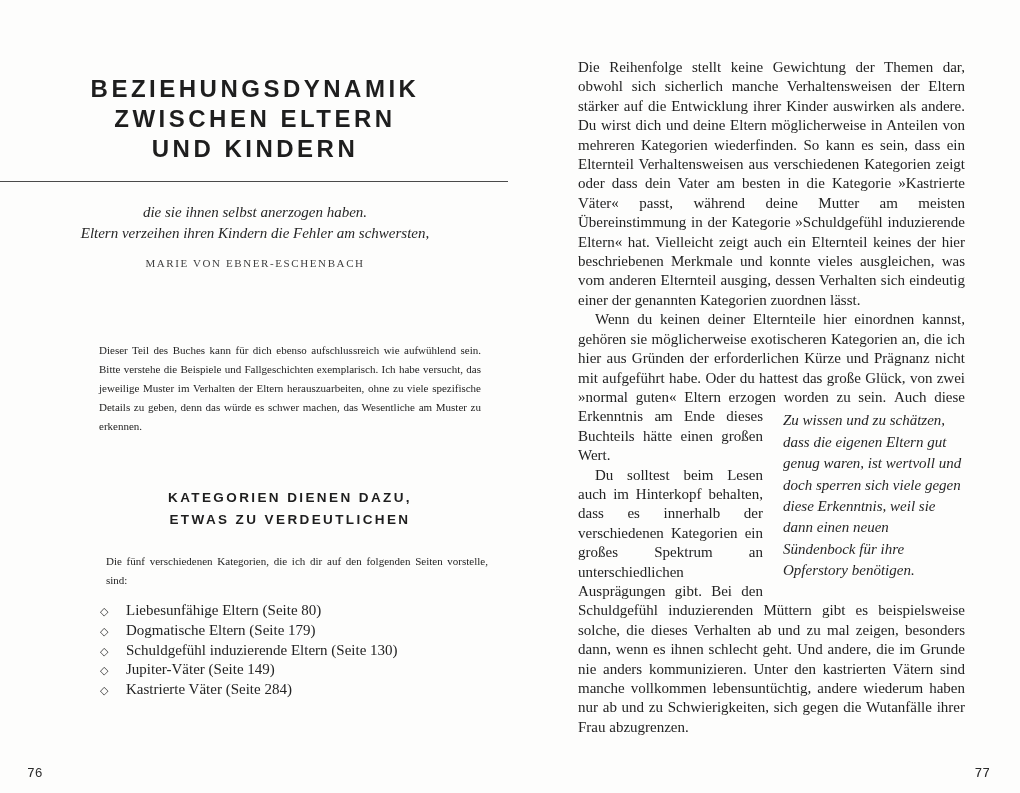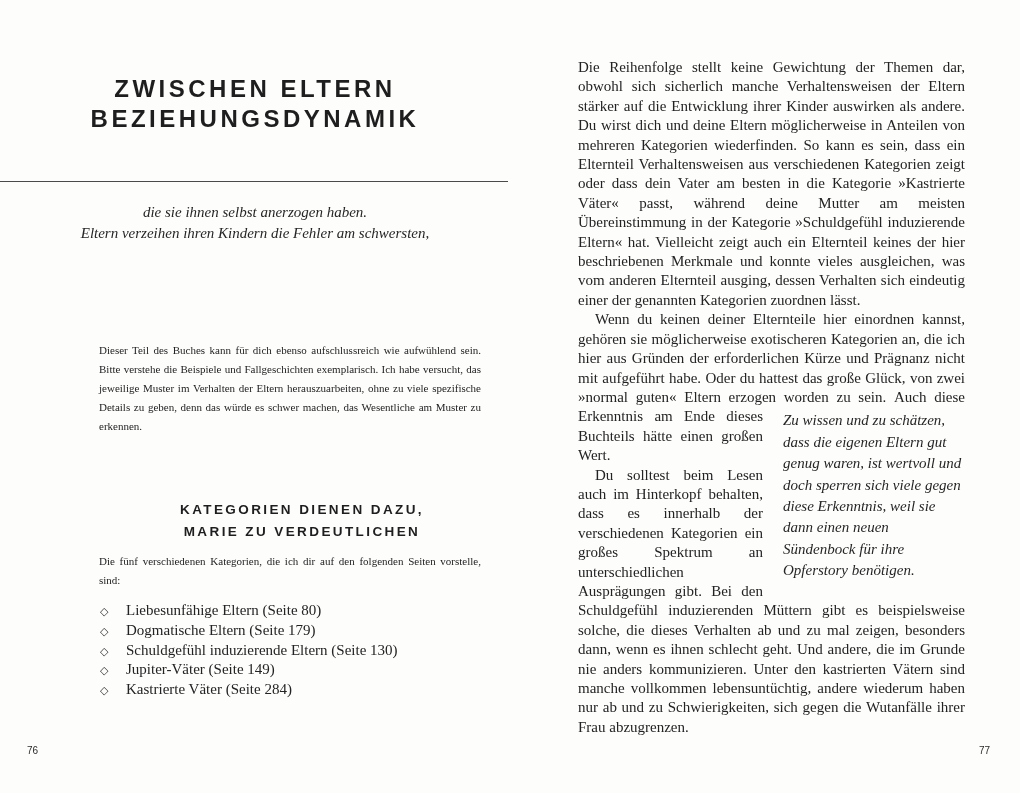--- a/index.html
+++ b/index.html
@@ -42,21 +42,21 @@
     text-align:justify; hyphens:auto; -webkit-hyphens:auto;
   }
   .intro-par { top:330px; }
   .subheading {
     position:absolute; top:487px; left:99px; width:382px;
     text-align:center;
     font-family:"Liberation Sans", sans-serif;
     font-weight:700; font-size:13.5px; line-height:22px;
     letter-spacing:2.4px; color:#1e1e1e;
   }
-  .list-intro { top:541px; }
+  .list-intro { top:541px;margin-left:7px; }
   .cat-list {
     position:absolute; top:601px; left:99px; width:382px;
     list-style:none; margin:0; padding:0;
   }
   .cat-list li {
     position:relative; padding-left:27px;
     font-size:15px; line-height:19.8px;
   }
   .bullet {
     position:absolute; left:1px; top:1px;
@@ -74,51 +74,53 @@
   .indent { text-indent:17px; }
   .pullquote {
     display:block; float:right; width:182px;
     margin:3px 0 14px 20px;
     font-style:italic; font-size:15px; line-height:21.4px;
     text-align:left; text-indent:0; color:#262626;
   }
 
   
   .pagenum {
-    position:absolute; top:745px;
-    font-family:Liberation Sans, sans-serif;
-    font-size:10px; color:#2b2b2b;
+    position:absolute; top:766px;
+    font-family:Liberation Mono, monospace;
+    font-size:13px; color:#2b2b2b;
   }
   .pagenum-left  { left:27px; }
   .pagenum-right { right:30px; }
 </style>
 </head>
 <body>
 
 <div class="spread">
 
   <div class="page" id="page-left">
 
     <h1 class="chapter-title">
+      <div>BEZIEHUNGSDYNAMIK</div>
       <div>ZWISCHEN ELTERN</div>
-      <div>BEZIEHUNGSDYNAMIK</div>
+      <div>UND KINDERN</div>
     </h1>
 
     <div class="rule"></div>
 
     <div class="epigraph">
       <div>die sie ihnen selbst anerzogen haben.</div>
       <div>Eltern verzeihen ihren Kindern die Fehler am schwersten,</div>
+      <div class="epigraph-attribution">MARIE VON EBNER-ESCHENBACH</div>
     </div>
 
     <p class="col-left body-text intro-par" style="position:absolute;">Dieser Teil des Buches kann für dich ebenso aufschlussreich wie aufwühlend sein. Bitte verstehe die Beispiele und Fallgeschichten exemplarisch. Ich habe versucht, das jeweilige Muster im Verhalten der Eltern herauszuarbeiten, ohne zu viele spezifische Details zu geben, denn das würde es schwer machen, das Wesentliche am Muster zu erkennen.</p>
 
-    <h2 class="subheading" style="margin:12px;">
+    <h2 class="subheading" style="margin:0;">
       <div>KATEGORIEN DIENEN DAZU,</div>
-      <div>MARIE ZU VERDEUTLICHEN</div>
+      <div>ETWAS ZU VERDEUTLICHEN</div>
     </h2>
 
     <p class="col-left body-text list-intro" style="position:absolute;">Die fünf verschiedenen Kategorien, die ich dir auf den folgenden Seiten vorstelle, sind:</p>
 
     <ul class="cat-list">
       <li>
         <span class="bullet">◇</span>
         <span>Liebesunfähige Eltern (Seite 80)</span>
       </li>
       <li>

